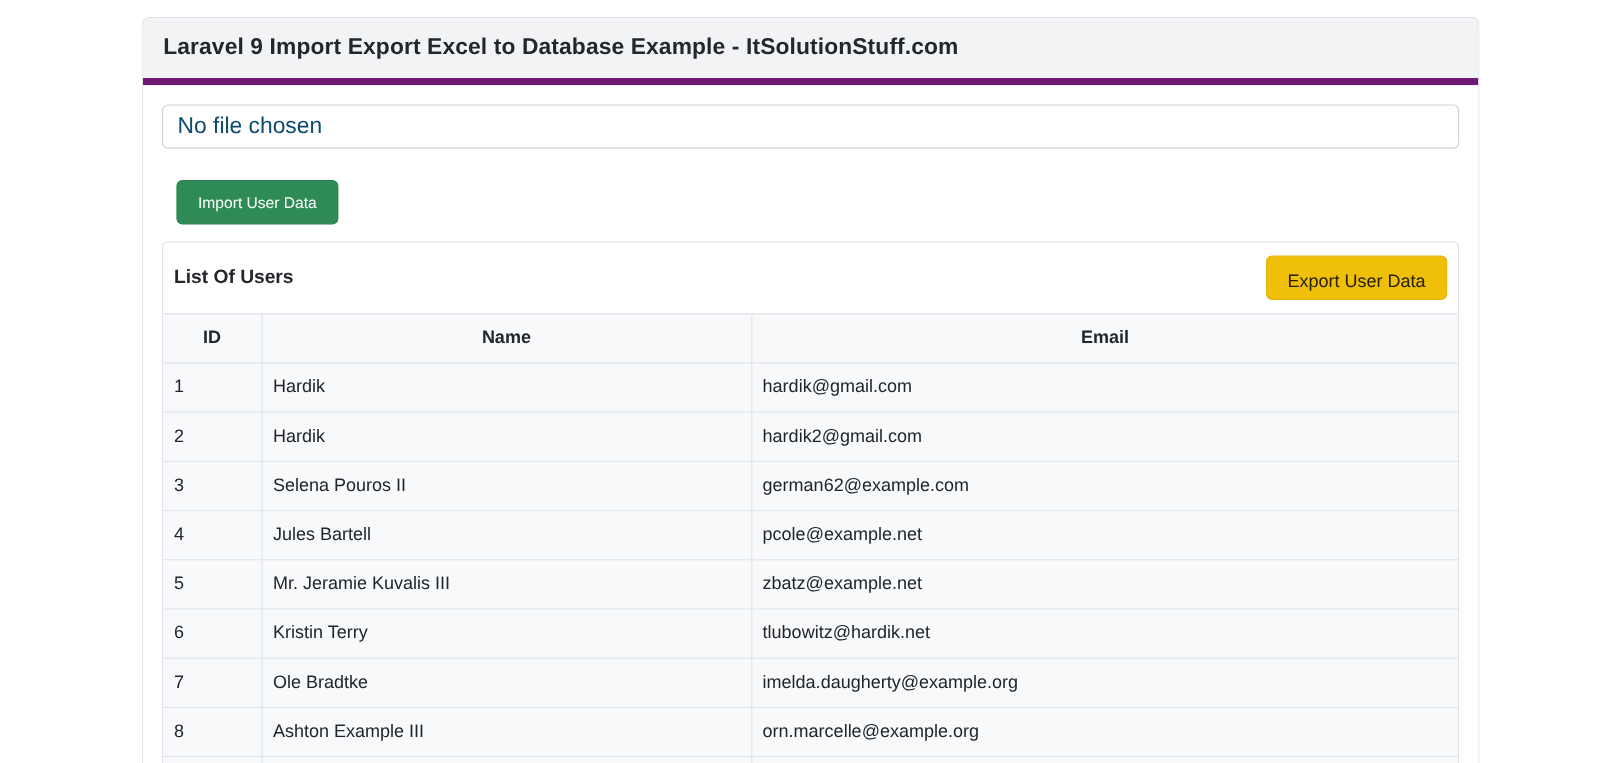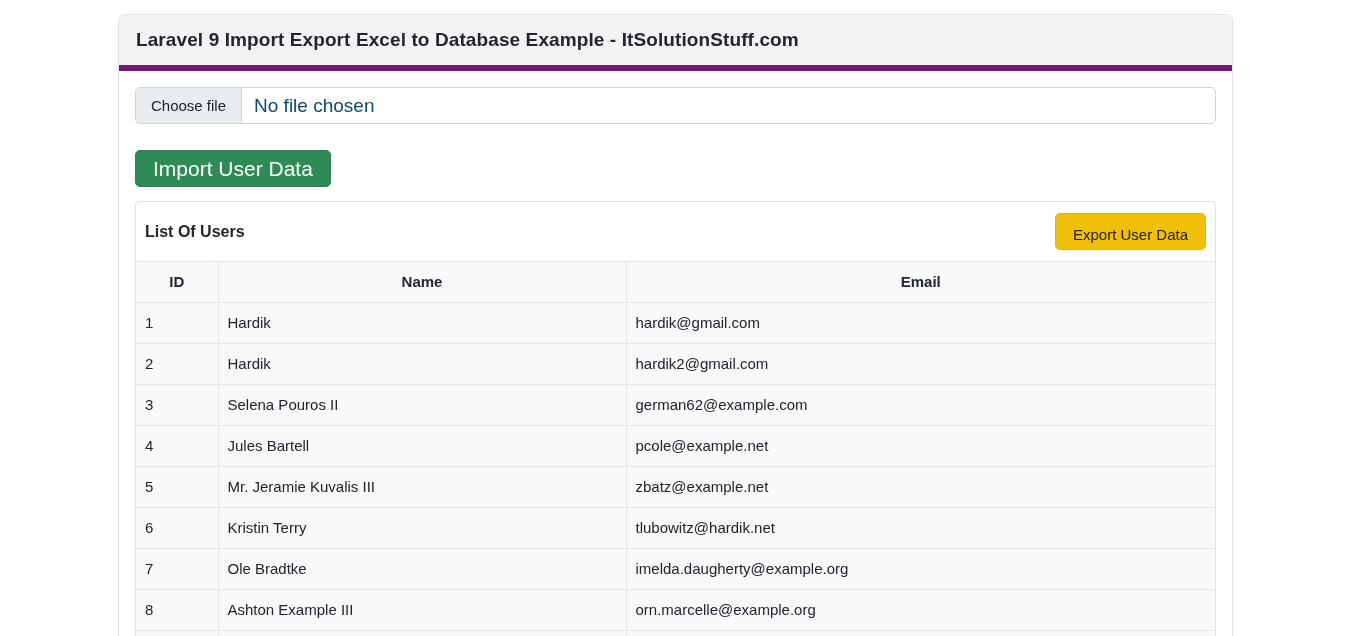--- a/index.html
+++ b/index.html
@@ -62,23 +62,24 @@
   }
   .btn-import {
     margin-top: 26px;
     display: inline-block;
     height: 37px;
     padding: 0 17px;
     background: #2e8b55;
     color: #ffffff;
     border: 1px solid #2a8050;
     border-radius: 5px;
-    font-size: 21px;
+    font-size: 13px;
     font-family: inherit;
     cursor: pointer;
+    margin-left: 12px;
   }
   .inner-card {
     margin-top: 14px;
     border: 1px solid #dfe2e6;
     border-bottom: none;
     border-radius: 5px 5px 0 0;
     background: #ffffff;
   }
   .inner-header {
     display: flex;
@@ -136,21 +137,20 @@
 </style>
 </head>
 <body>
 
 <div class="outer-card">
   <div class="outer-header">Laravel 9 Import Export Excel to Database Example - ItSolutionStuff.com</div>
 
   <div class="outer-body">
 
     <div class="file-input">
-      <span class="file-btn">Choose file</span>
       <span class="file-text">No file chosen</span>
     </div>
 
     <button class="btn-import">Import User Data</button>
 
     <div class="inner-card">
       <div class="inner-header">
         <div class="users-heading">List Of Users</div>
         <button class="btn-export">Export User Data</button>
       </div>

